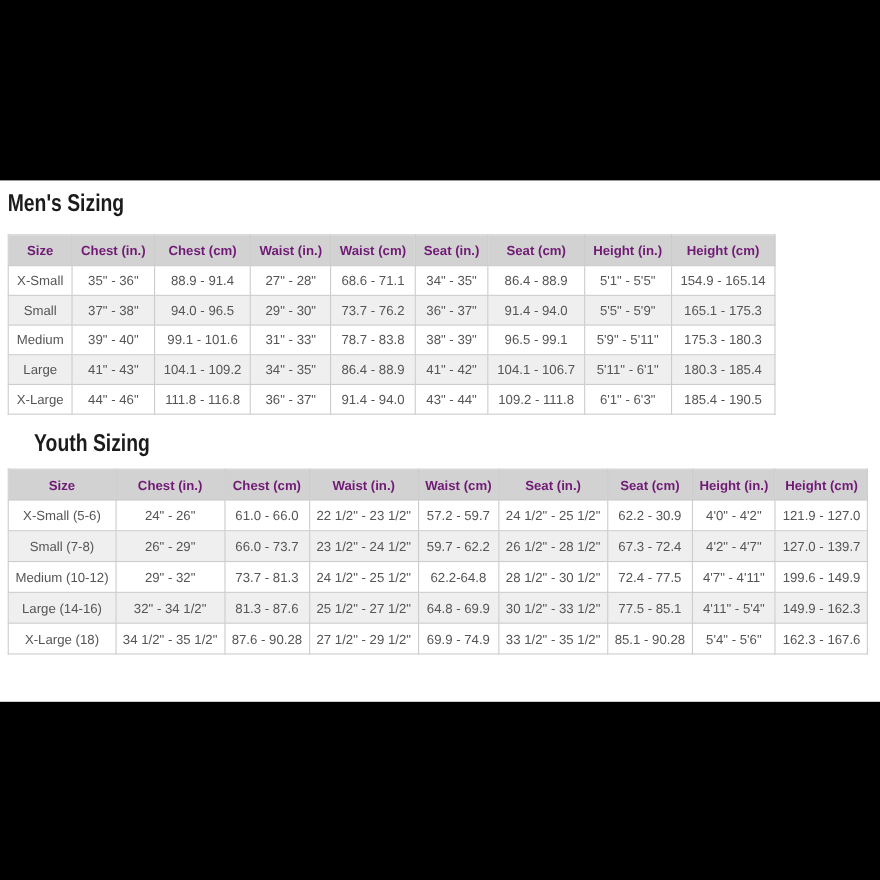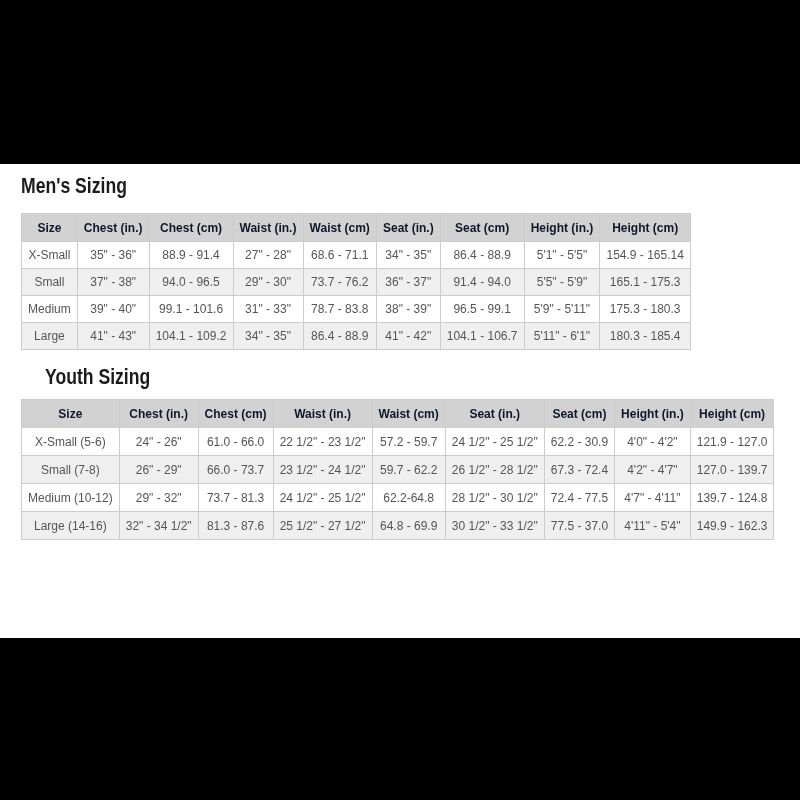--- a/index.html
+++ b/index.html
@@ -18,21 +18,21 @@
   }
   .bottom-bar {
     width: 800px;
     height: 172px;
     background: #000000;
   }
   .content {
     width: 712px;
     height: 464px;
     box-sizing: border-box;
-    padding: 0 21px;
+    padding: 0 7px;
     background: #ffffff;
   }
   .section-title {
     margin: 0;
     padding: 0;
     height: 22px;
     line-height: 22px;
     color: #1b1b1b;
     white-space: nowrap;
   }
@@ -56,21 +56,21 @@
   table.size-table th,
   table.size-table td {
     border: 1px solid #cccccc;
     text-align: center;
     vertical-align: middle;
     white-space: nowrap;
     padding: 0 6px;
   }
   table.size-table th {
     background: #d2d2d2;
-    color: #0f172a;
+    color: #701a75;
     font-size: 12px;
     font-weight: bold;
     height: 27px;
     text-align: center;
   }
   .mens-table td {
     height: 26px;
   }
   .youth-table td {
     height: 27px;
@@ -148,20 +148,31 @@
           <td>Large</td>
           <td>41" - 43"</td>
           <td>104.1 - 109.2</td>
           <td>34" - 35"</td>
           <td>86.4 - 88.9</td>
           <td>41" - 42"</td>
           <td>104.1 - 106.7</td>
           <td>5'11" - 6'1"</td>
           <td>180.3 - 185.4</td>
         </tr>
+        <tr>
+          <td>X-Large</td>
+          <td>44" - 46"</td>
+          <td>111.8 - 116.8</td>
+          <td>36" - 37"</td>
+          <td>91.4 - 94.0</td>
+          <td>43" - 44"</td>
+          <td>109.2 - 111.8</td>
+          <td>6'1" - 6'3"</td>
+          <td>185.4 - 190.5</td>
+        </tr>
       </tbody>
     </table>
 
   <h2 class="section-title title-youth"><span class="condensed">Youth Sizing</span></h2>
 
   <table class="size-table youth-table">
       <thead>
         <tr>
           <th>Size</th>
           <th>Chest (in.)</th>
@@ -199,31 +210,42 @@
         </tr>
         <tr>
           <td>Medium (10-12)</td>
           <td>29" - 32"</td>
           <td>73.7 - 81.3</td>
           <td>24 1/2" - 25 1/2"</td>
           <td>62.2-64.8</td>
           <td>28 1/2" - 30 1/2"</td>
           <td>72.4 - 77.5</td>
           <td>4'7" - 4'11"</td>
-          <td>139.7 - 124.8</td>
+          <td>199.6 - 149.9</td>
         </tr>
         <tr>
           <td>Large (14-16)</td>
           <td>32" - 34 1/2"</td>
           <td>81.3 - 87.6</td>
           <td>25 1/2" - 27 1/2"</td>
           <td>64.8 - 69.9</td>
           <td>30 1/2" - 33 1/2"</td>
-          <td>77.5 - 37.0</td>
+          <td>77.5 - 85.1</td>
           <td>4'11" - 5'4"</td>
           <td>149.9 - 162.3</td>
         </tr>
+        <tr>
+          <td>X-Large (18)</td>
+          <td>34 1/2" - 35 1/2"</td>
+          <td>87.6 - 90.28</td>
+          <td>27 1/2" - 29 1/2"</td>
+          <td>69.9 - 74.9</td>
+          <td>33 1/2" - 35 1/2"</td>
+          <td>85.1 - 90.28</td>
+          <td>5'4" - 5'6"</td>
+          <td>162.3 - 167.6</td>
+        </tr>
       </tbody>
     </table>
 
 </div>
 
 <div class="bottom-bar"></div>
 
 </body></html>

